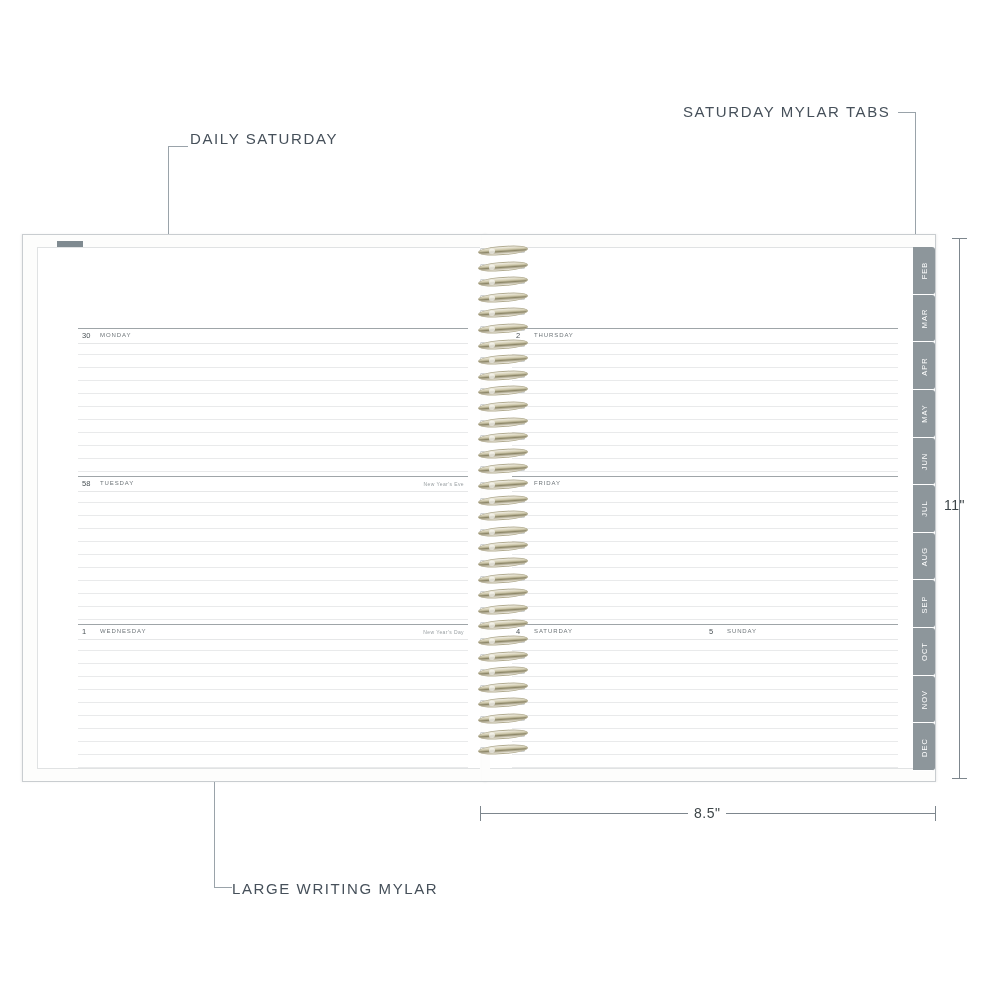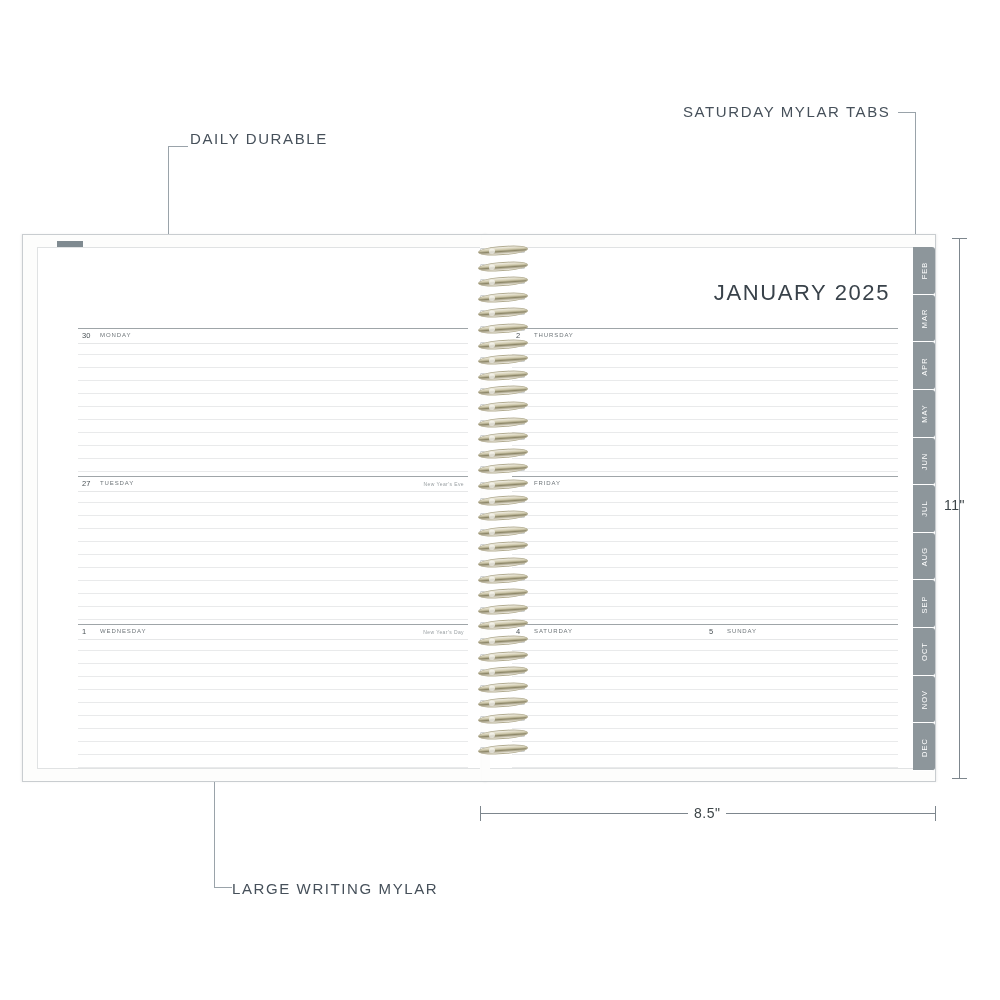--- a/index.html
+++ b/index.html
@@ -300,21 +300,21 @@
       rgba(0,0,0,0) 0px,
       rgba(0,0,0,0) 12px,
       #e9eaeb 12px,
       #e9eaeb 13px
     );
   }
 </style>
 </head>
 <body>
 
-<div class="callout" id="callout-daily-schedule">DAILY DURABLE</div>
+<div class="callout" id="callout-daily-schedule">DAILY SATURDAY</div>
 <div class="leader" id="leader-ds-h"></div>
 <div class="leader" id="leader-ds-v"></div>
 <div class="dot" id="dot-ds"></div>
 
 <div class="callout" id="callout-mylar-tabs">SATURDAY MYLAR TABS</div>
 <div class="leader" id="leader-mt-h"></div>
 <div class="leader" id="leader-mt-v"></div>
 
 <div class="callout" id="callout-writing-space">LARGE WRITING MYLAR</div>
 <div class="leader" id="leader-lw-h"></div>
@@ -341,41 +341,40 @@
       <div id="left-days" style="position: absolute; inset: 0px;">
           <div class="day-block" style="top: 80px; height: 148px; left: 40px; width: 390px;">
             <div class="day-head">
               <span class="day-num">30</span>
               <span class="day-name">MONDAY</span>
             </div>
             <div class="rules"></div>
           </div>
           <div class="day-block" style="top: 228px; height: 148px; left: 40px; width: 390px;">
             <div class="day-head">
-              <span class="day-num">27</span>
+              <span class="day-num">58</span>
               <span class="day-name">TUESDAY</span>
               <span class="day-note">New Year's Eve</span>
             </div>
             <div class="rules"></div>
           </div>
           <div class="day-block" style="top: 376px; height: 145px; left: 40px; width: 390px;">
             <div class="day-head">
               <span class="day-num">1</span>
               <span class="day-name">WEDNESDAY</span>
               <span class="day-note">New Year's Day</span>
             </div>
             <div class="rules"></div>
           </div>
         </div>
     </div>
   </div>
 
   <div class="page" id="page-right">
     <div class="sheet" id="sheet-right">
-      <div id="month-title">JANUARY 2025</div>
       <div id="right-days" style="position: absolute; inset: 0px;">
           <div class="day-block" style="top: 80px; height: 148px; left: 22px; width: 386px;">
             <div class="day-head">
               <span class="day-num">2</span>
               <span class="day-name">THURSDAY</span>
             </div>
             <div class="rules"></div>
           </div>
           <div class="day-block" style="top: 228px; height: 148px; left: 22px; width: 386px;">
             <div class="day-head">

